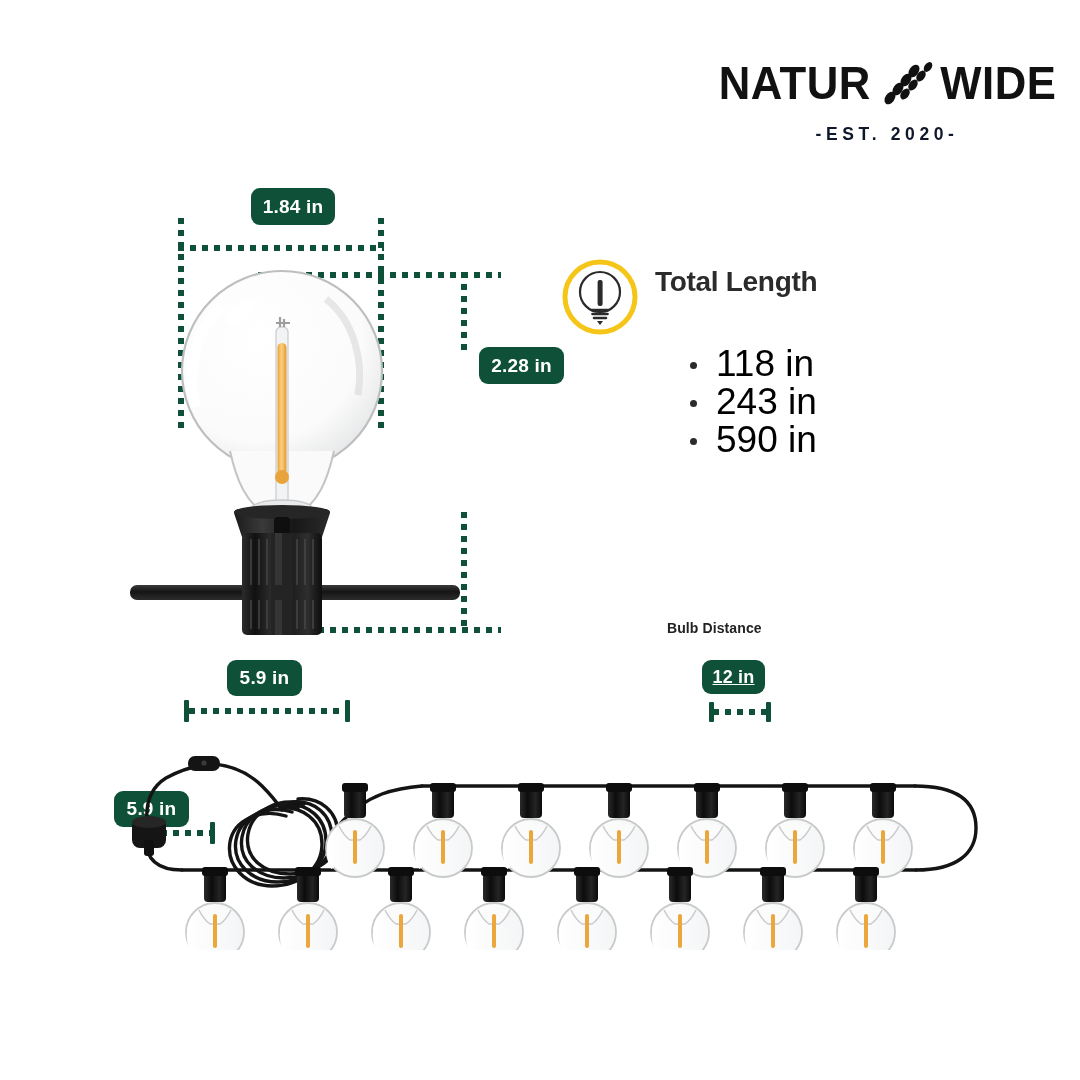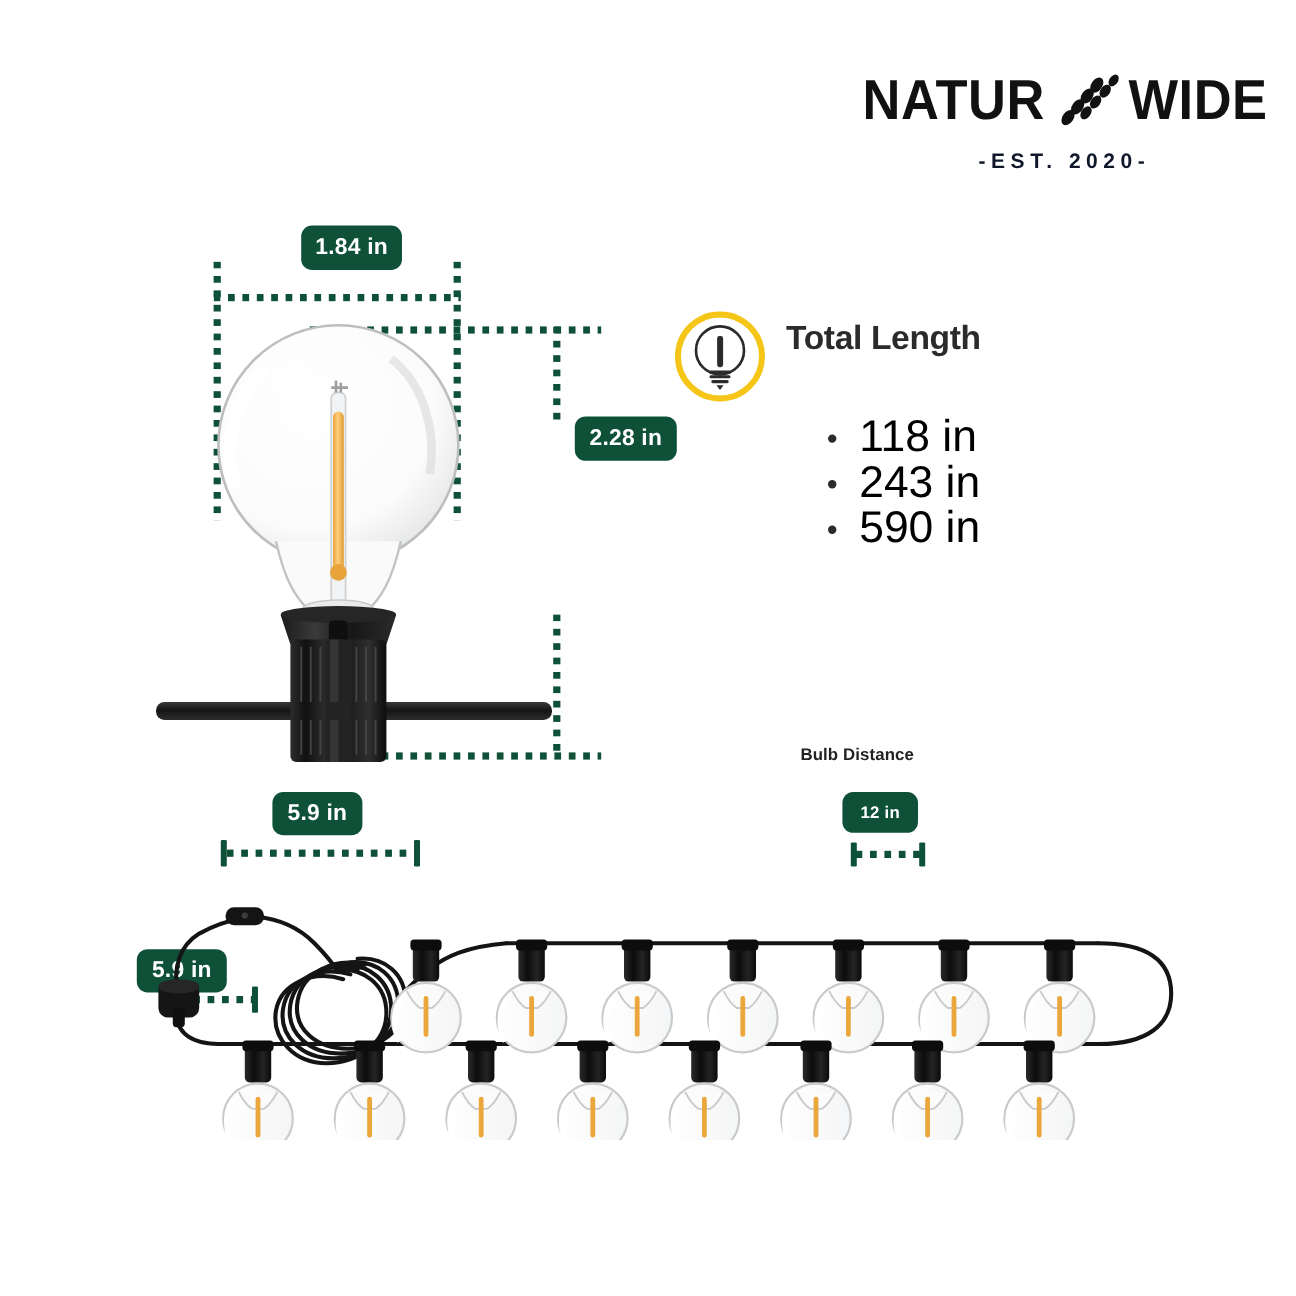--- a/index.html
+++ b/index.html
@@ -298,21 +298,21 @@
     </svg>
   </div>
   <div class="tl-title">Total Length</div>
   <ul class="tl-list">
     <li>118 in</li>
     <li>243 in</li>
     <li>590 in</li>
   </ul>
 
   <div class="bulb-distance-label">Bulb Distance</div>
-  <div class="badge" style="left:702px; top:660px; width:63px; height:34px; font-size:14px;">
+  <div class="badge" style="left:702px; top:660px; width:63px; height:34px; font-size:18px;text-decoration:underline;">
     <span>12 in</span>
   </div>
   <div class="cap-v" style="left:709px; top:702px; height:20px;"></div>
   <div class="cap-v" style="left:766px; top:702px; height:20px;"></div>
   <div class="dot-h" style="left:713px; top:709px; width:54px;"></div>
 
   <div class="badge" style="left:227px; top:660px; width:75px; height:36px; font-size:19px;">
     <span>5.9 in</span>
   </div>
   <div class="cap-v" style="left:184px; top:700px; height:22px;"></div>

